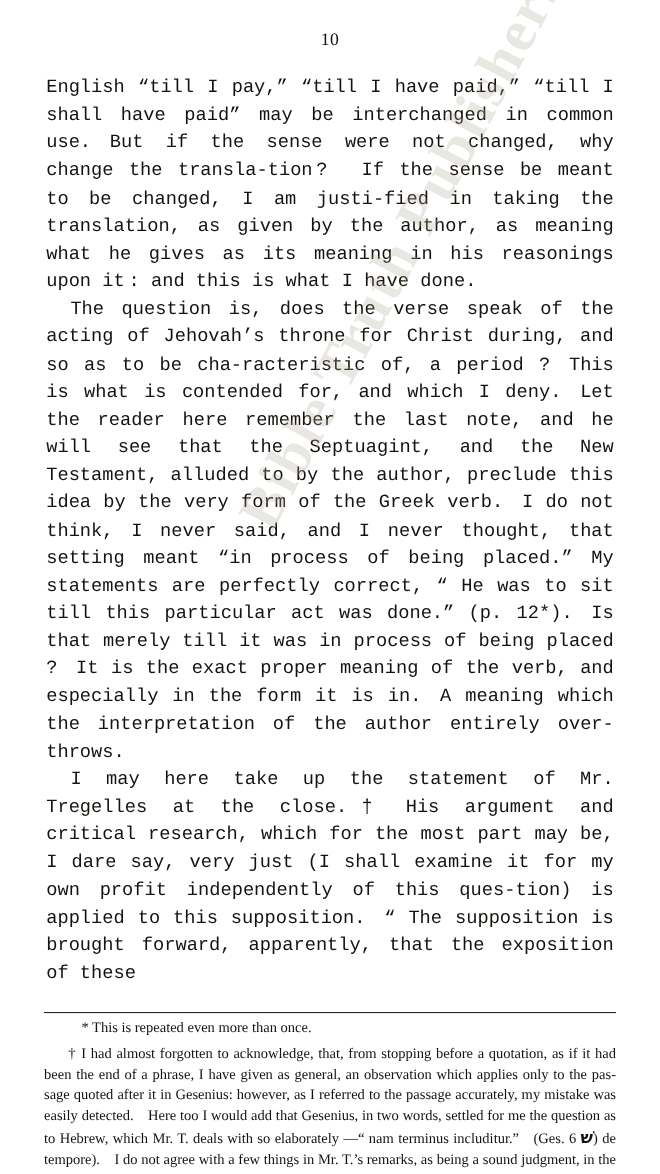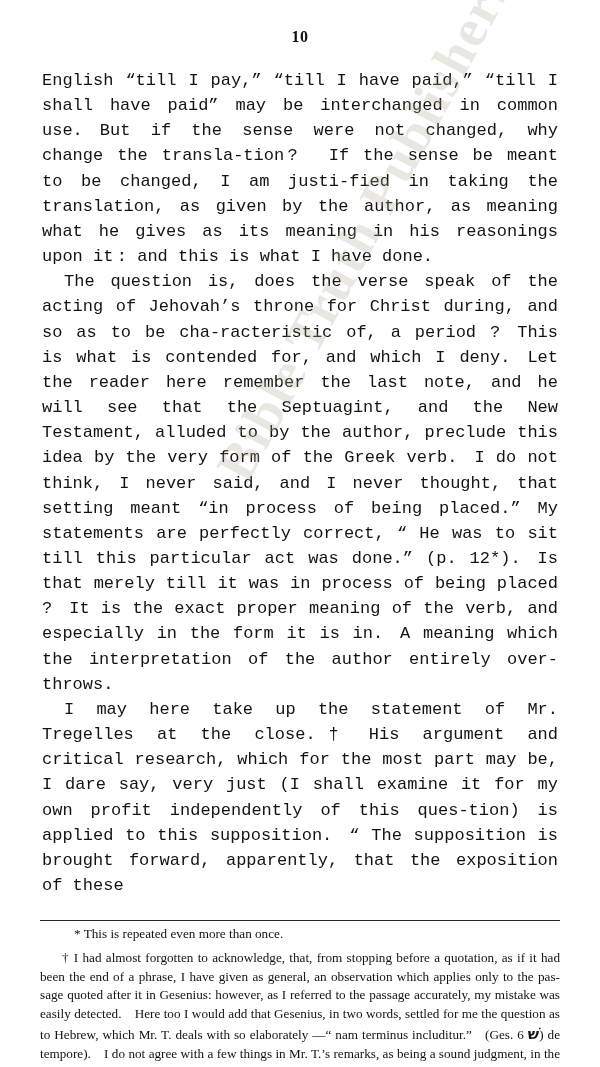--- a/index.html
+++ b/index.html
@@ -19,21 +19,21 @@
     position: absolute;
     left: 0; top: 0;
     width: 600px;
     height: 1067px;
     box-sizing: border-box;
     padding: 28px 40px 20px 40px;
   }
   .page-number {
     text-align: center;
     font-size: 16px;
-    font-weight: bold;
+    font-weight: normal;
     letter-spacing: 0.5px;
     margin-bottom: 22px;
     color: #120f0c;
   }
   .body-text {
     font-size: 17px;
     line-height: 1.48;
     text-align: justify;
     color: #16120e;
     padding: 0 2px;

